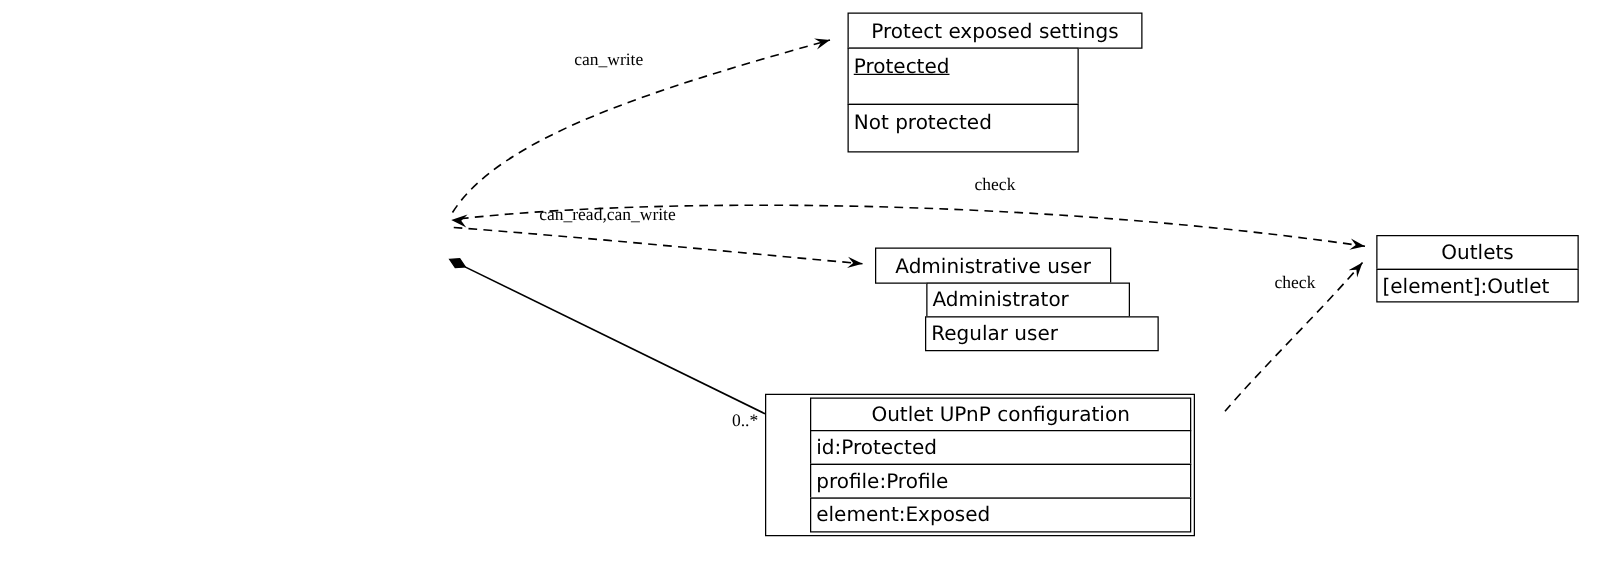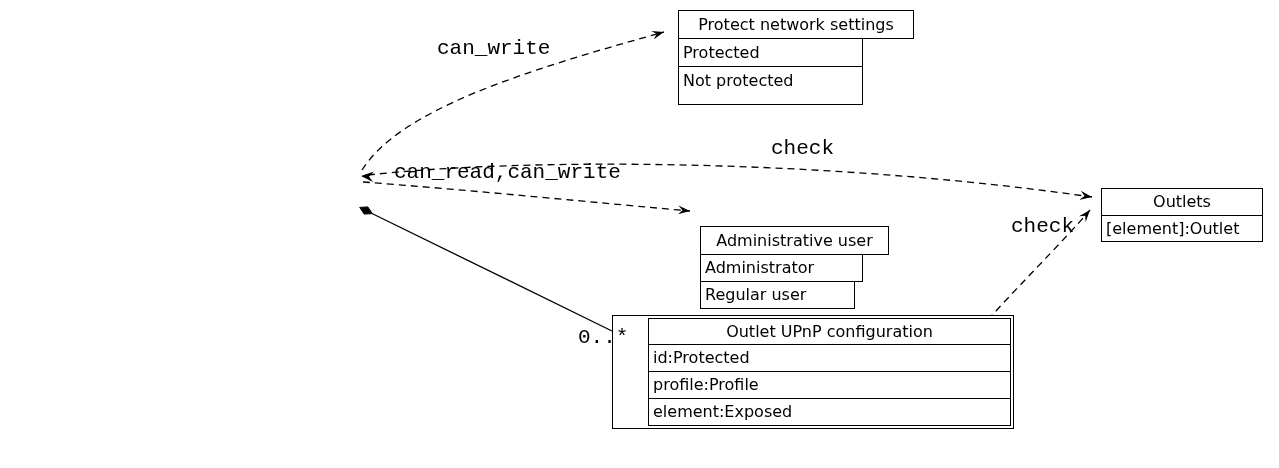--- a/index.html
+++ b/index.html
@@ -25,22 +25,22 @@
   .hdr { text-align:center; }
   .outer {
     box-sizing:border-box;
     border:1px solid #000;
     background:#fff;
     padding:2px;
   }
   .outer .cell { width:100%; }
   .edge-label {
     position:absolute;
-    font-family:Liberation Mono, monospace;
-    font-size:21px;
+    font-family:Liberation Serif, serif;
+    font-size:14px;
     line-height:20px;
     text-align:center;
     white-space:nowrap;
   }
 </style>
 </head>
 <body>
 
 <div id="canvas">
 
@@ -59,32 +59,32 @@
     <path d="M 363,182 C 470,190 600,203 690,211" fill="none" stroke="#000" stroke-width="1.3" stroke-dasharray="7 5" marker-end="url(#vee)"></path>
 
     <path d="M 980,329 C 1008,296 1062,243 1090,210" fill="none" stroke="#000" stroke-width="1.3" stroke-dasharray="7 5" marker-end="url(#vee)"></path>
 
     <line x1="372" y1="213.5" x2="612" y2="331" stroke="#000" stroke-width="1.3"></line>
     <polygon points="359.7,207.4 367.8,206.9 372.3,213.6 364.2,214.1" fill="#000" stroke="#000"></polygon>
   </svg>
 
 
   <div class="node" style="left:678px; top:10px;">
-    <div class="cell hdr" style="width:236px; height:29px; line-height:27px;">Protect network settings</div>
-    <div class="cell" style="width:185px; height:29px; line-height:27px;">Protected</div>
+    <div class="cell hdr" style="width:236px; height:29px; line-height:27px;">Protect exposed settings</div>
+    <div class="cell" style="width:185px; height:46px; line-height:27px;text-decoration:underline;">Protected</div>
     <div class="cell" style="width:185px; height:39px; line-height:27px;">Not protected</div>
   </div>
 
   <div class="node" style="left:700px; top:198px;">
-    <div class="cell hdr" style="width:189px; height:29px; line-height:27px;margin-top:28px;">Administrative user</div>
-    <div class="cell" style="width:163px;">Administrator</div>
-    <div class="cell" style="width:155px;">Regular user</div>
+    <div class="cell hdr" style="width:189px; height:29px; line-height:27px;">Administrative user</div>
+    <div class="cell" style="width:163px;margin-left:41px;">Administrator</div>
+    <div class="cell" style="width:187px;margin-left:40px;">Regular user</div>
   </div>
 
-  <div class="node outer" style="left:612px; top:315px; width:402px;padding-left:35px;">
+  <div class="node outer" style="left:612px; top:315px; width:344px;padding-left:35px;">
     <div class="cell hdr" style="height:27px; line-height:25px;">Outlet UPnP configuration</div>
     <div class="cell">id:Protected</div>
     <div class="cell">profile:Profile</div>
     <div class="cell">element:Exposed</div>
   </div>
 
   <div class="node" style="left:1101px; top:188px;">
     <div class="cell hdr" style="width:162px;">Outlets</div>
     <div class="cell" style="width:162px; height:27px; line-height:25px;">[element]:Outlet</div>
   </div>

